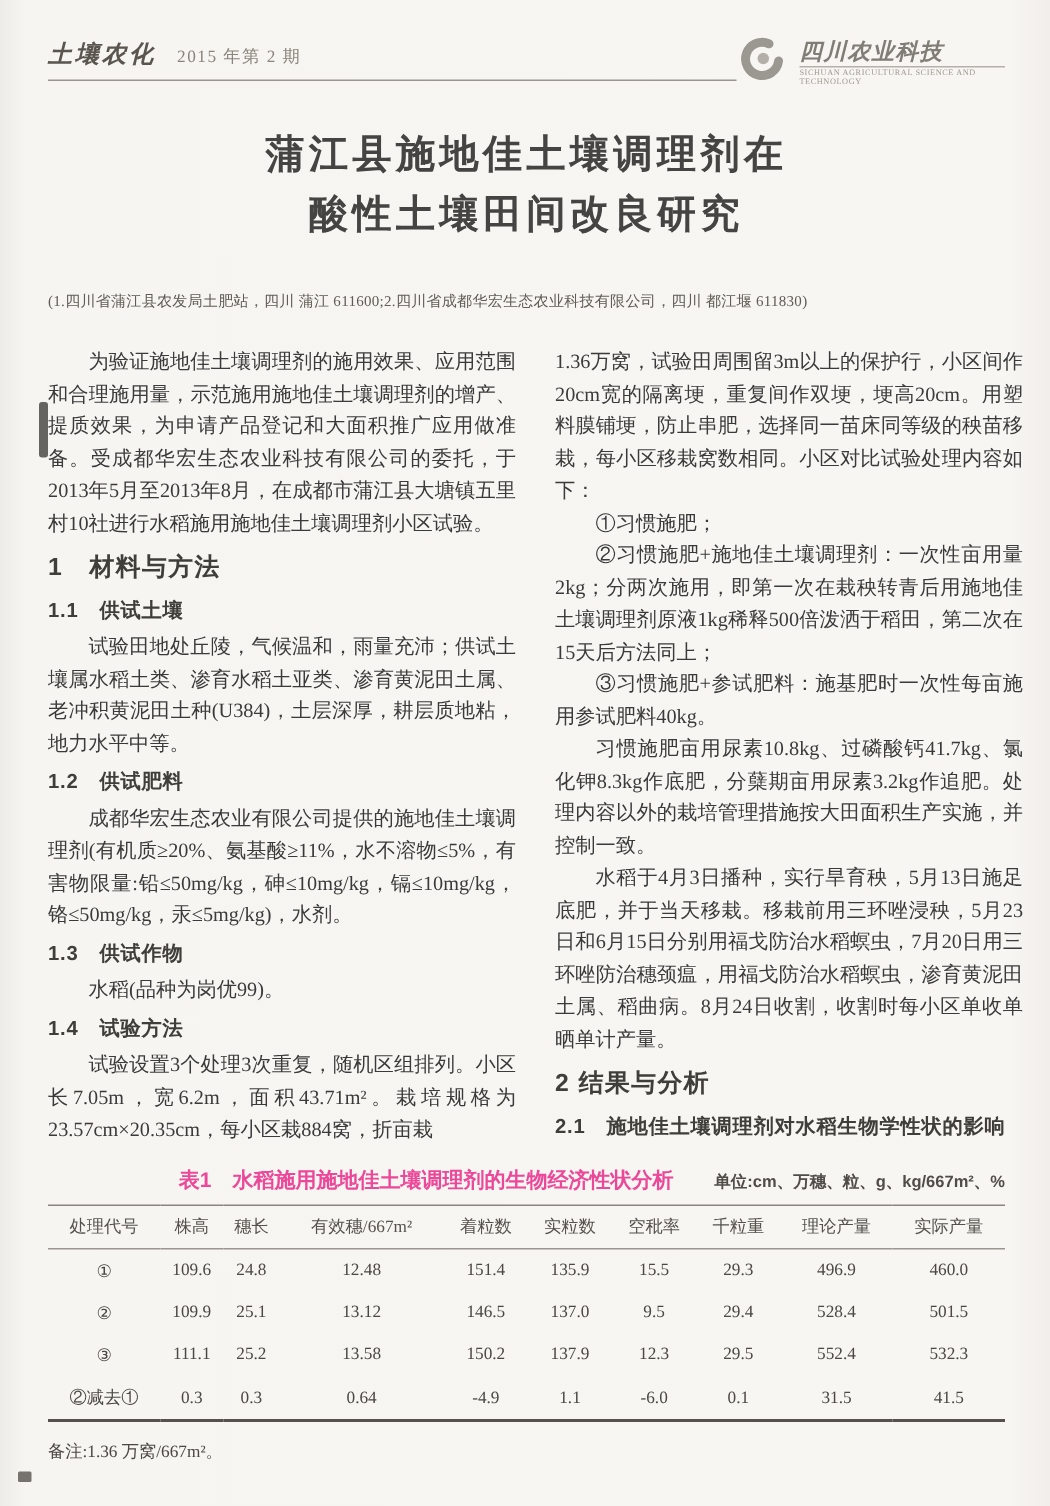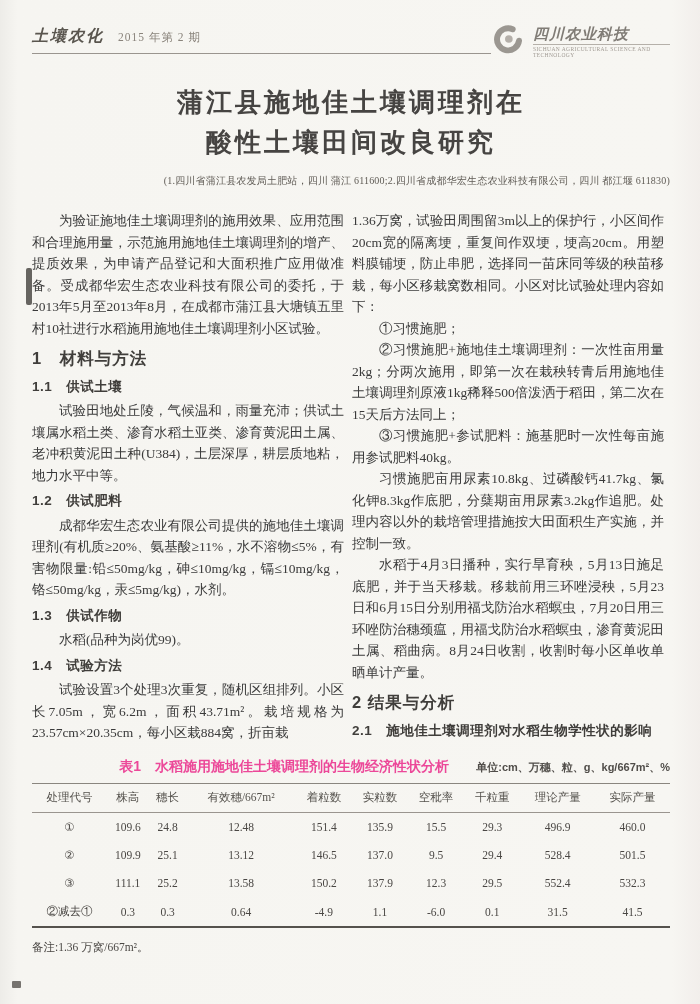--- a/index.html
+++ b/index.html
@@ -22,24 +22,24 @@
   .logo svg { width:34px; height:34px; }
   .logo-txt { display:flex; flex-direction:column; }
   .logo-name { font-weight:bold; font-style:italic; font-size:15px; color:#807c76; letter-spacing:1px; }
   .logo-sub { font-size:5.5px; color:#a09a93; letter-spacing:.4px; border-top:1px solid #b5b0a9; padding-top:1px; }
 
   
   .title { text-align:center; font-family:"Liberation Sans","DejaVu Sans",sans-serif;
            font-weight:bold; font-size:26px; color:#464442; letter-spacing:3px; line-height:40px; margin-top:22px; }
   .authors { text-align:center; margin-top:26px; font-size:16px; font-style:italic; color:#55524d; letter-spacing:2px; }
   .authors sup { font-size:10px; font-style:normal; }
-  .affil { text-align:right; margin-top:12px; font-size:10px; color:#5f5b55; letter-spacing:.2px; }
+  .affil { text-align:left; margin-top:32px; font-size:10px; color:#5f5b55; letter-spacing:.2px; }
 
   
-  .cols { display:flex; gap:8px; margin-top:22px; }
+  .cols { display:flex; gap:26px; margin-top:22px; }
   .col { width:312px; flex:0 0 312px; font-size:13.5px; line-height:21.5px; text-align:justify; }
   .col p { text-indent:2em; }
   .col p.noind { text-indent:0; }
   h2.sec { font-family:"Liberation Sans","DejaVu Sans",sans-serif; font-size:16.5px; font-weight:bold;
            color:#403e3b; margin:9px 0 6px; text-indent:0; letter-spacing:1px; }
   h3.sub { font-family:"Liberation Sans","DejaVu Sans",sans-serif; font-size:13.5px; font-weight:bold;
            color:#403e3b; margin:4px 0 3px; letter-spacing:.5px; }
 
   
   .tblwrap { margin-top:14px; }

